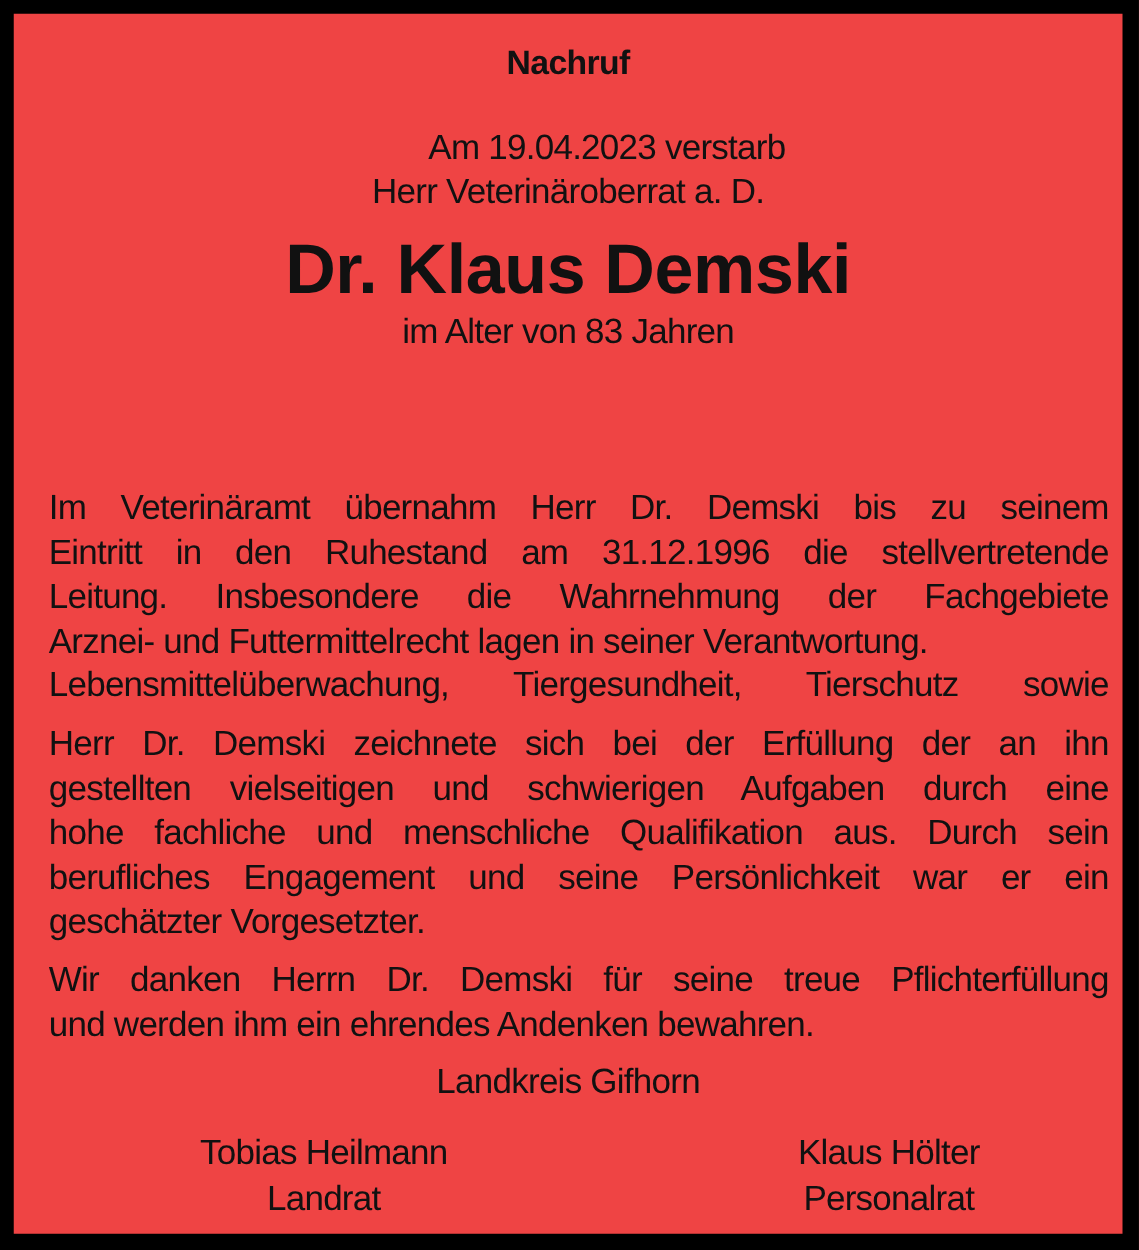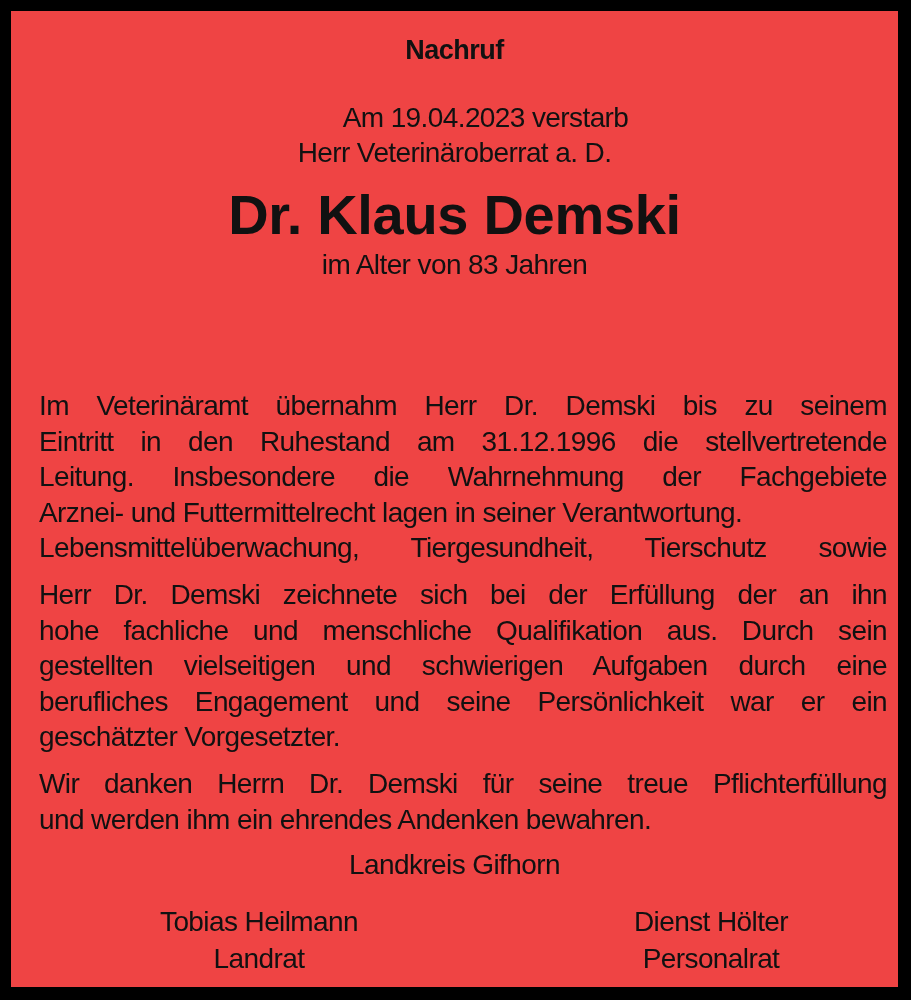--- a/index.html
+++ b/index.html
@@ -91,36 +91,36 @@
   <div class="para" style="top:377px;">
     <span class="pl">Im Veterinäramt übernahm Herr Dr. Demski bis zu seinem</span>
     <span class="pl">Eintritt in den Ruhestand am 31.12.1996 die stellvertretende</span>
     <span class="pl">Leitung. Insbesondere die Wahrnehmung der Fachgebiete</span>
     <span class="pl last">Arznei- und Futtermittelrecht lagen in seiner Verantwortung.</span>
     <span class="pl">Lebensmittelüberwachung, Tiergesundheit, Tierschutz sowie</span>
   </div>
 
   <div class="para" style="top:566px;">
     <span class="pl">Herr Dr. Demski zeichnete sich bei der Erfüllung der an ihn</span>
+    <span class="pl">gestellten vielseitigen und schwierigen Aufgaben durch eine</span>
     <span class="pl">hohe fachliche und menschliche Qualifikation aus. Durch sein</span>
-    <span class="pl">gestellten vielseitigen und schwierigen Aufgaben durch eine</span>
     <span class="pl">berufliches Engagement und seine Persönlichkeit war er ein</span>
     <span class="pl last">geschätzter Vorgesetzter.</span>
   </div>
 
   <div class="para" style="top:755px;">
     <span class="pl">Wir danken Herrn Dr. Demski für seine treue Pflichterfüllung</span>
     <span class="pl last">und werden ihm ein ehrendes Andenken bewahren.</span>
   </div>
 
   <div class="line" style="top:837px;">Landkreis Gifhorn</div>
 
   <div class="sig" style="left:88px; width:320px; top:892px;">
     <div>Tobias Heilmann</div>
     <div>Landrat</div>
   </div>
 
   <div class="sig" style="left:540px; width:320px; top:892px;">
-    <div>Dienst Hölter</div>
+    <div>Klaus Hölter</div>
     <div>Personalrat</div>
   </div>
 
 </div>
 
 </body></html>

